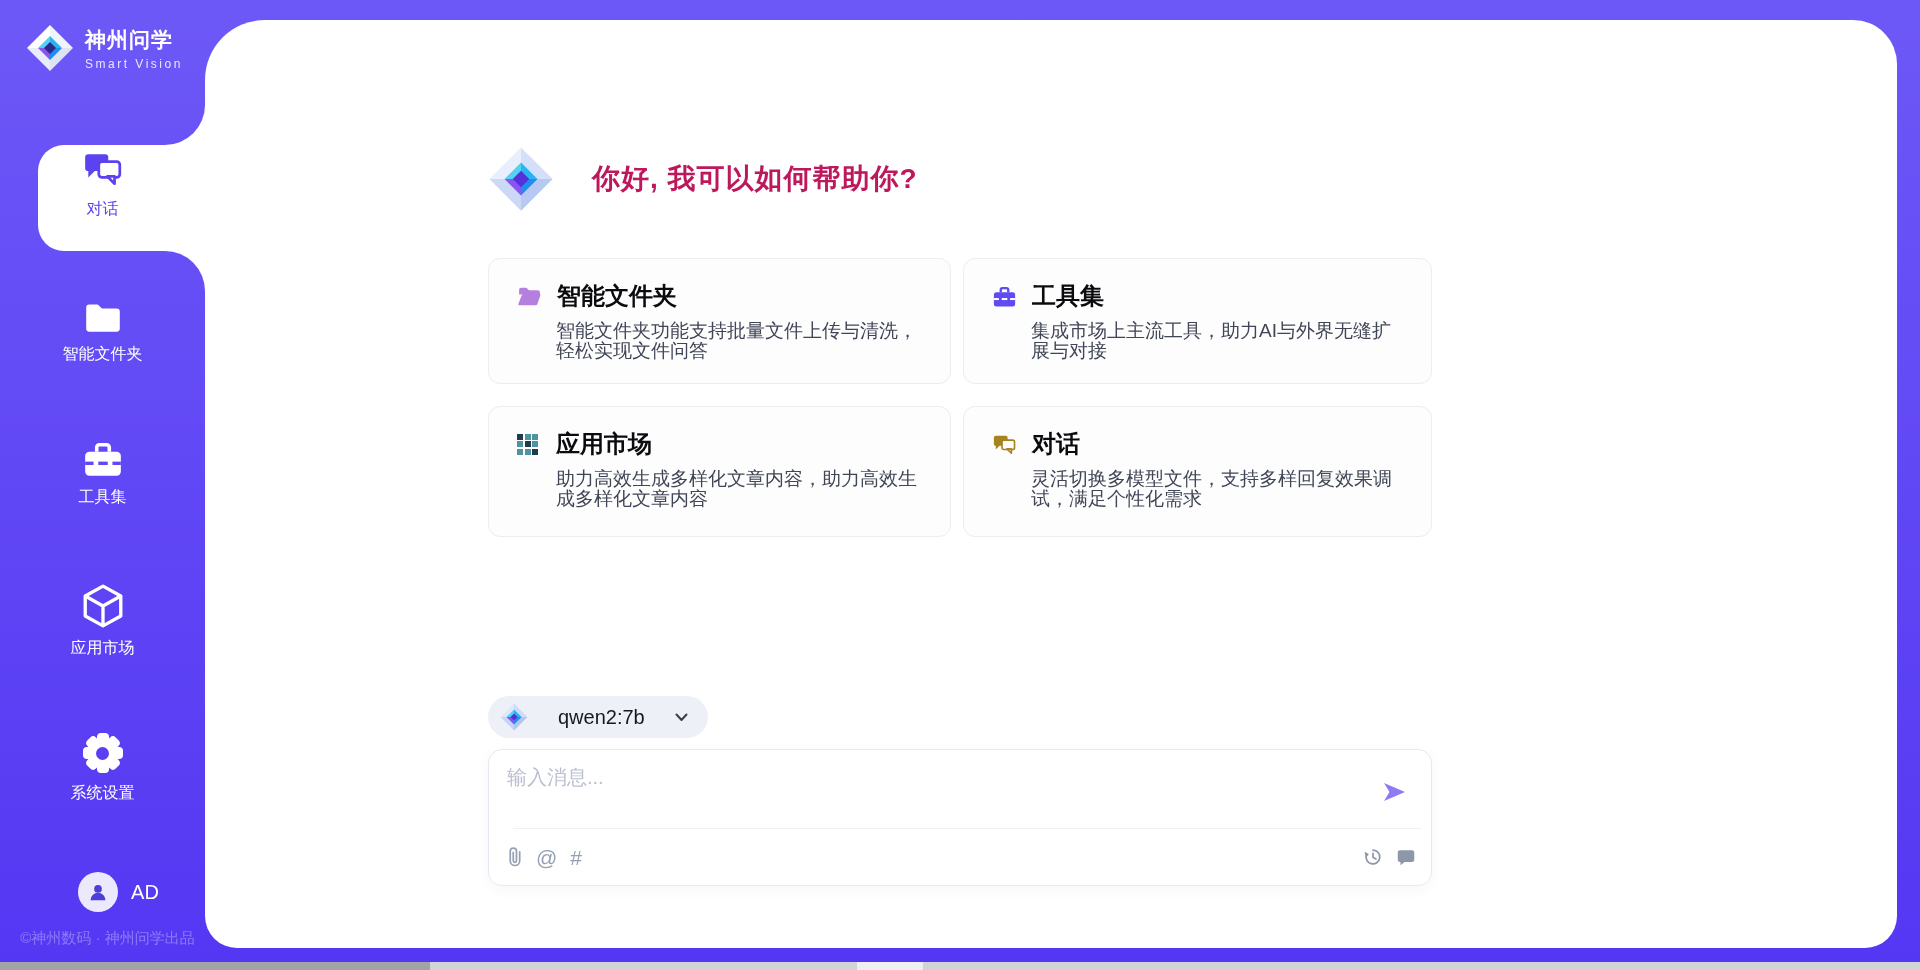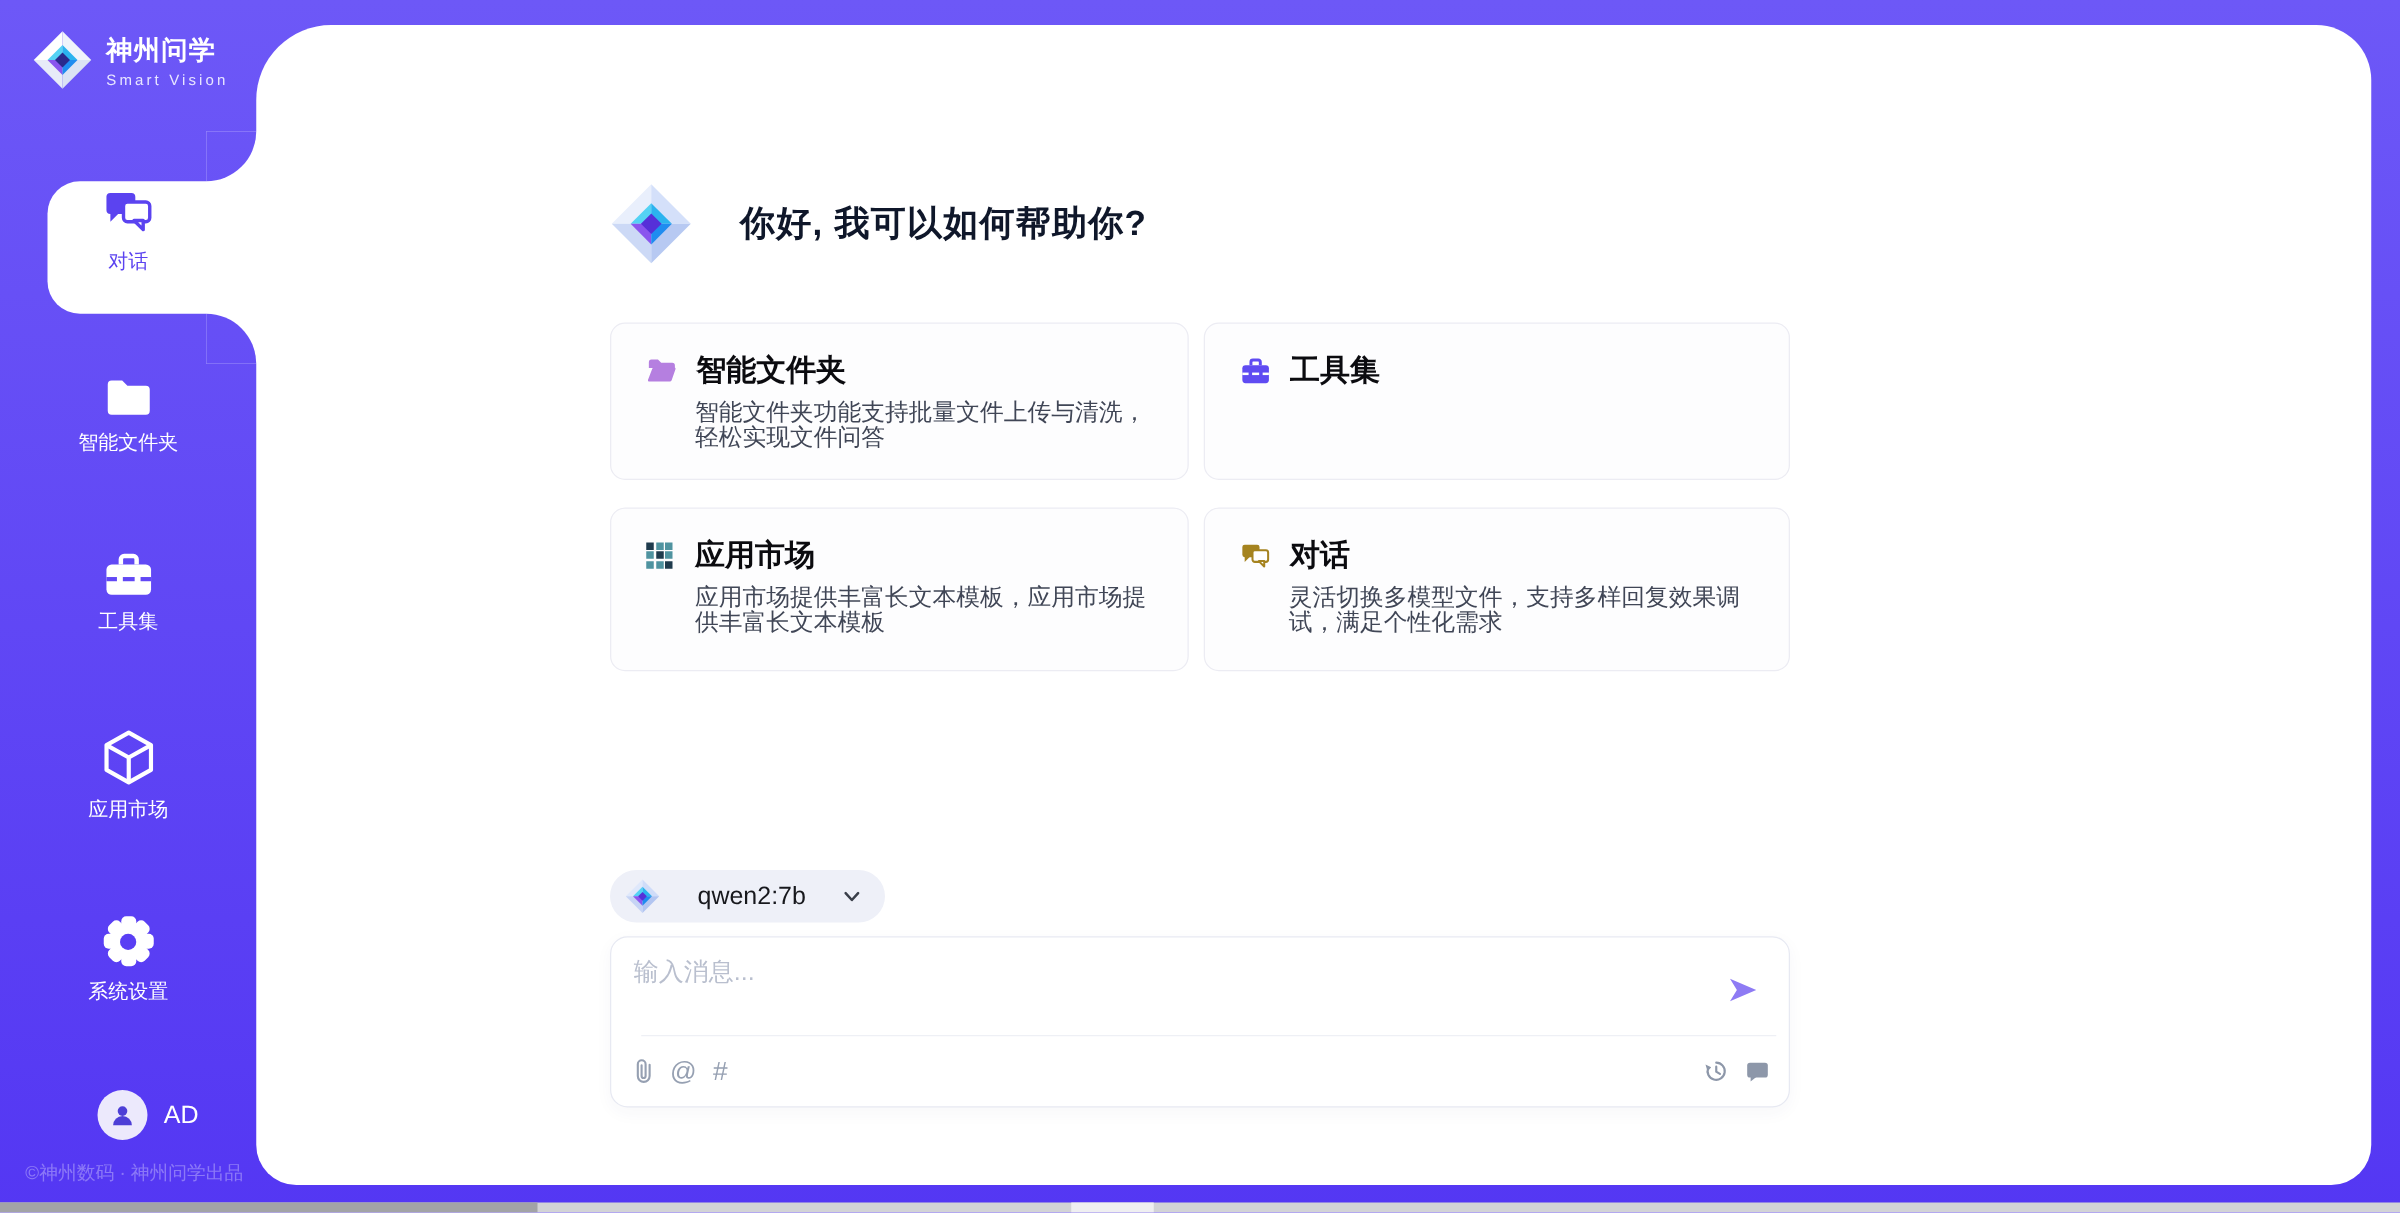--- a/index.html
+++ b/index.html
@@ -35,21 +35,21 @@
   .gear{position:relative;width:42px;height:42px;}
   .gear .tooth{position:absolute;left:50%;top:50%;width:12px;height:40px;margin:-20px 0 0 -6px;background:#fff;border-radius:4px;}
   .gear .core{position:absolute;left:50%;top:50%;width:29px;height:29px;margin:-14.5px 0 0 -14.5px;background:#fff;border-radius:50%;}
   .gear .hole{position:absolute;left:50%;top:50%;width:13px;height:13px;margin:-6.5px 0 0 -6.5px;border-radius:50%;}
   .user-row{position:absolute;left:0;top:872px;width:237px;display:flex;justify-content:center;align-items:center;gap:13px;z-index:3;cursor:pointer;}
   .avatar{width:40px;height:40px;border-radius:50%;background:#ece9fc;display:flex;align-items:center;justify-content:center;}
   .user-name{color:#fff;font-size:20px;}
   .side-footer{position:absolute;left:10px;top:929px;width:195px;color:rgba(255,255,255,0.32);font-size:15px;z-index:3;white-space:nowrap;text-align:center;}
   
   .greeting{position:absolute;top:146px;left:0;display:flex;align-items:center;gap:38px;}
-  .greeting h1{margin:0;font-size:28px;font-weight:700;color:#0f172a;letter-spacing:1px;}
+  .greeting h1{margin:0;font-size:28px;font-weight:700;color:#be185d;letter-spacing:1px;}
   
   .cards{position:absolute;top:258px;left:0;display:grid;grid-template-columns:463px 469px;grid-template-rows:126px 131px;column-gap:12px;row-gap:22px;}
   .card{background:#fdfdfe;border:1px solid #ececf3;border-radius:12px;padding:21px 22px 0 28px;box-sizing:border-box;cursor:pointer;}
   .card-head{display:flex;align-items:center;gap:15px;}
   .card-title{font-size:24px;font-weight:700;color:#0b0b0f;}
   .card-desc{margin:9px 0 0 39px;font-size:19px;line-height:20px;color:#404656;}
   .grid-icon{display:grid;grid-template-columns:repeat(3,6px);grid-template-rows:repeat(3,6px);gap:1.5px;width:24px;}
   .grid-icon span{display:block;}
   
   .model-pill{position:absolute;top:696px;left:0;height:42px;border-radius:21px;background:#eef0f8;display:inline-flex;align-items:center;gap:30px;padding:0 20px 0 12px;cursor:pointer;}
@@ -194,38 +194,39 @@
       <div class="card-head">
         <svg width="25" height="23" viewBox="0 0 40 36">
           <path d="M14 11 v-4 a2.5 2.5 0 0 1 2.5 -2.5 h7 a2.5 2.5 0 0 1 2.5 2.5 v4" stroke="#5f4bf2" stroke-width="3.8" fill="none"></path>
           <rect x="3" y="11" width="34" height="23" rx="4" fill="#5f4bf2"></rect>
           <rect x="3" y="20.5" width="34" height="3.2" fill="#ffffff"></rect>
           <rect x="11" y="18.5" width="4.5" height="7.5" rx="1.2" fill="#5f4bf2"></rect>
           <rect x="24.5" y="18.5" width="4.5" height="7.5" rx="1.2" fill="#5f4bf2"></rect>
         </svg>
         <div class="card-title">工具集</div>
       </div>
+      <div class="card-desc">集成市场上主流工具，助力AI与外界无缝扩展与对接</div>
     </div>
 
     <div class="card">
       <div class="card-head">
         <div class="grid-icon">
           <span style="background:#1f3b4d;"></span>
             <span style="background:#4f93a0;"></span>
             <span style="background:#4f93a0;"></span>
           <span style="background:#4f93a0;"></span>
             <span style="background:#1f3b4d;"></span>
             <span style="background:#4f93a0;"></span>
           <span style="background:#4f93a0;"></span>
             <span style="background:#4f93a0;"></span>
             <span style="background:#1f3b4d;"></span>
         </div>
         <div class="card-title">应用市场</div>
       </div>
-      <div class="card-desc">应用市场提供丰富长文本模板，应用市场提供丰富长文本模板</div>
+      <div class="card-desc">助力高效生成多样化文章内容，助力高效生成多样化文章内容</div>
     </div>
 
     <div class="card">
       <div class="card-head">
         <svg width="25" height="25" viewBox="0 0 40 40">
           <rect x="3" y="6" width="22" height="16" rx="3" fill="#a5831f"></rect>
           <path d="M6 20 L6 28 L14 20 Z" fill="#a5831f"></path>
           <rect x="16" y="13" width="20" height="15" rx="3" fill="#ffffff" stroke="#a5831f" stroke-width="2.6"></rect>
           <path d="M24 27 L31 27 L31 34 Z" fill="#ffffff" stroke="#a5831f" stroke-width="2.6" stroke-linejoin="round"></path>
         </svg>

